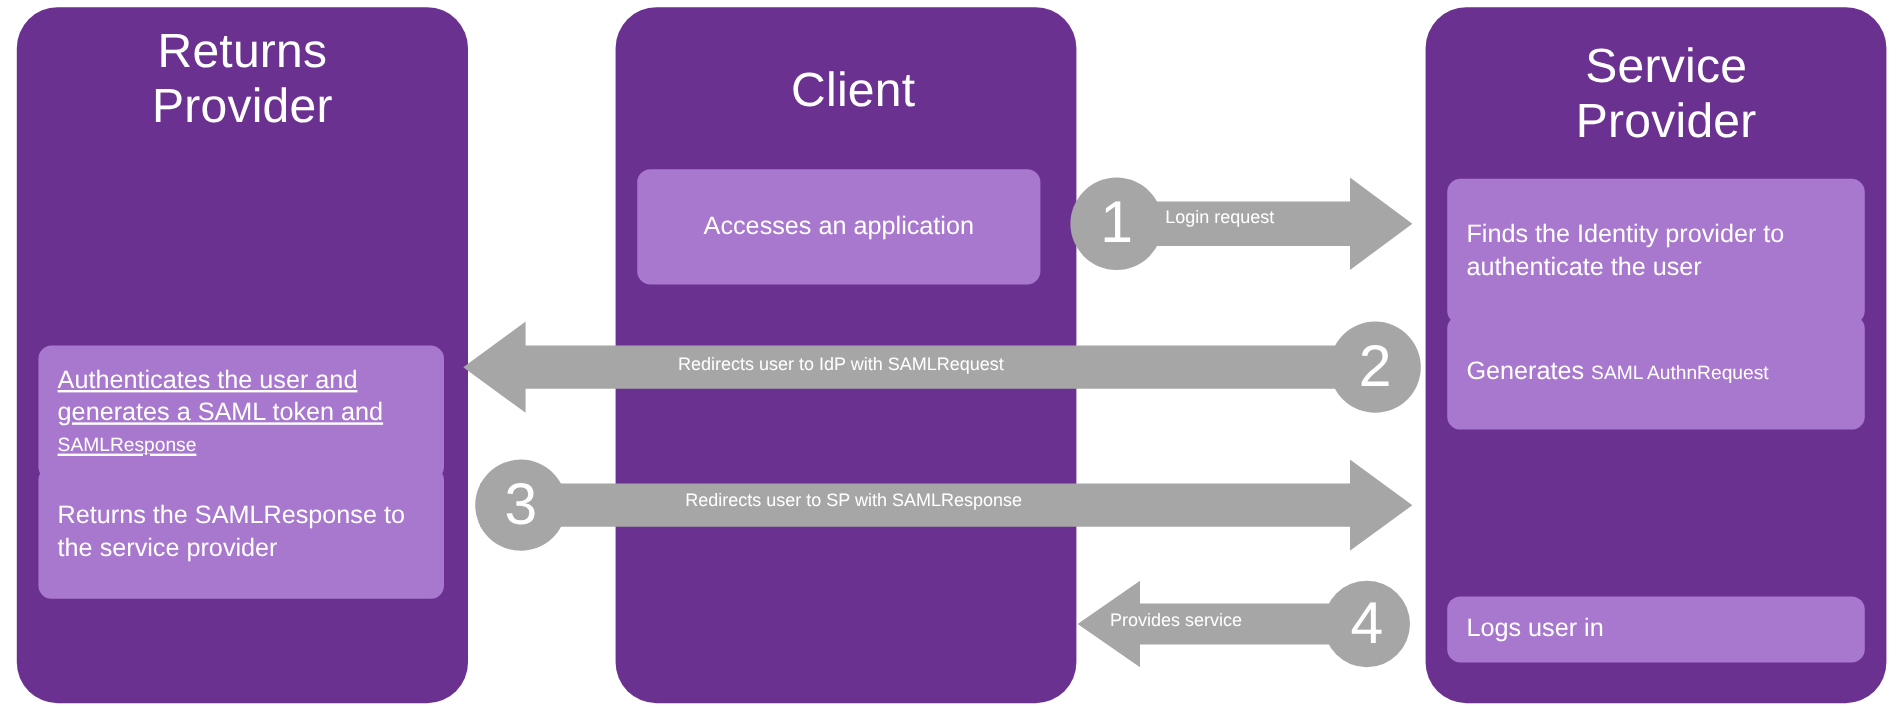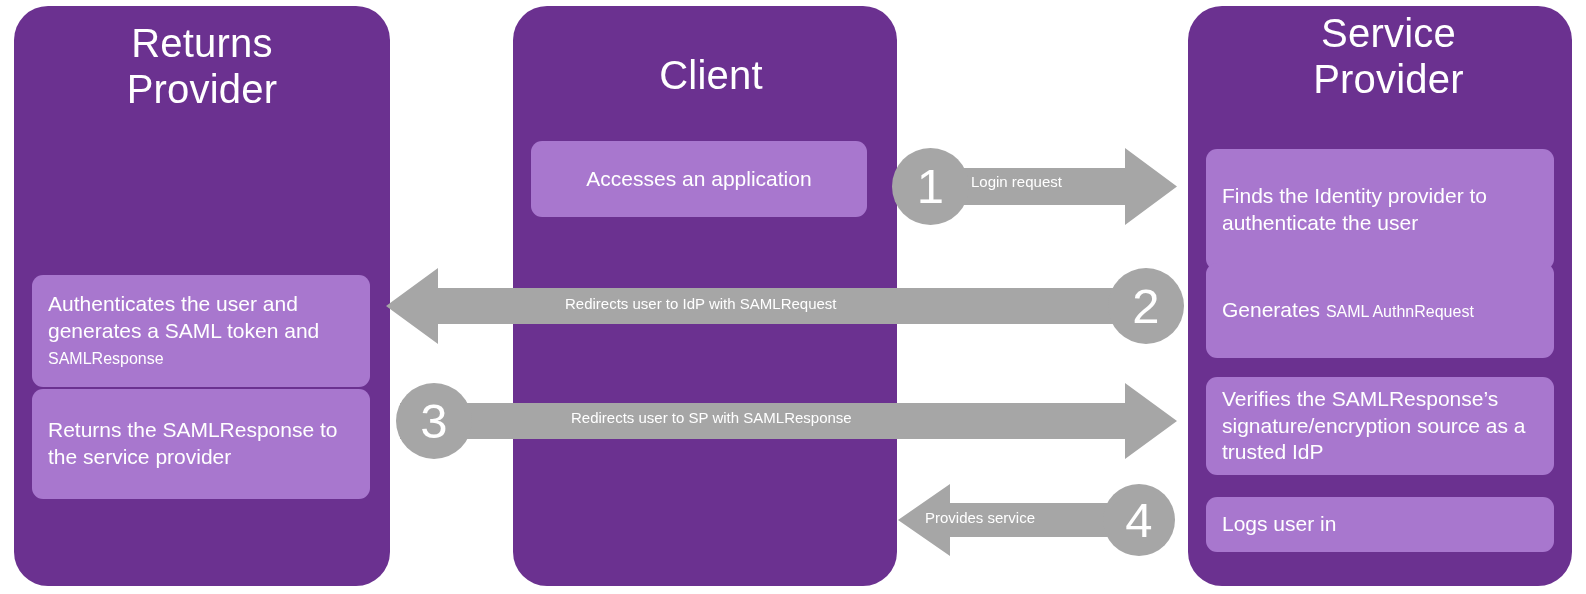--- a/index.html
+++ b/index.html
@@ -84,68 +84,63 @@
 <body>
 
 <div id="canvas">
 
   <div class="panel" style="left:14px; top:6px; width:376px; height:580px;">
     <div class="panel-title" style="top:14px;">
       <div>Returns</div>
       <div>Provider</div>
     </div>
 
-    <div class="step-box" style="left:18px; top:269px; width:338px; height:112px;">
+    <div class="step-box" style="left:18px; top:282px; width:338px; height:112px;text-decoration:underline;">
       <div>
         <span>Authenticates the user and generates a SAML token and </span><span class="small">SAMLResponse</span>
       </div>
     </div>
 
     <div class="step-box" style="left:18px; top:383px; width:338px; height:110px;">
       <div>
         <span>Returns the SAMLResponse to the service provider</span>
       </div>
     </div>
   </div>
 
   <div class="panel" style="left:513px; top:6px; width:384px; height:580px;">
     <div class="panel-title" style="top:46px;padding-left:12px;">
       <div>Client</div>
     </div>
 
-    <div class="step-box" style="left:18px; top:135px; width:336px; height:76px; justify-content:center; text-align:center;">
+    <div class="step-box" style="left:18px; top:135px; width:336px; height:96px; justify-content:center; text-align:center;">
       <div>
         <span>Accesses an application</span>
       </div>
     </div>
   </div>
 
   <div class="panel" style="left:1188px; top:6px; width:384px; height:580px;">
-    <div class="panel-title" style="top:4px;padding-left:17px;">
+    <div class="panel-title" style="top:26px;padding-left:17px;">
       <div>Service</div>
       <div>Provider</div>
     </div>
 
     <div class="step-box" style="left:18px; top:143px; width:348px; height:121px;">
       <div>
         <span>Finds the Identity provider to authenticate the user</span>
       </div>
     </div>
 
     <div class="step-box" style="left:18px; top:257px; width:348px; height:95px;">
       <div>
         <span>Generates </span><span class="small">SAML AuthnRequest</span>
       </div>
     </div>
 
-    <div class="step-box" style="left:18px; top:371px; width:348px; height:98px;">
-      <div>
-        <span>Verifies the SAMLResponse’s signature/encryption source as a trusted IdP</span>
-      </div>
-    </div>
 
     <div class="step-box" style="left:18px; top:491px; width:348px; height:55px;">
       <div>
         <span>Logs user in</span>
       </div>
     </div>
   </div>
 
   <div class="arrow" style="left:955px; top:148px; width:222px; height:77px;">
     <svg width="222" height="77" viewBox="0 0 222 77">

